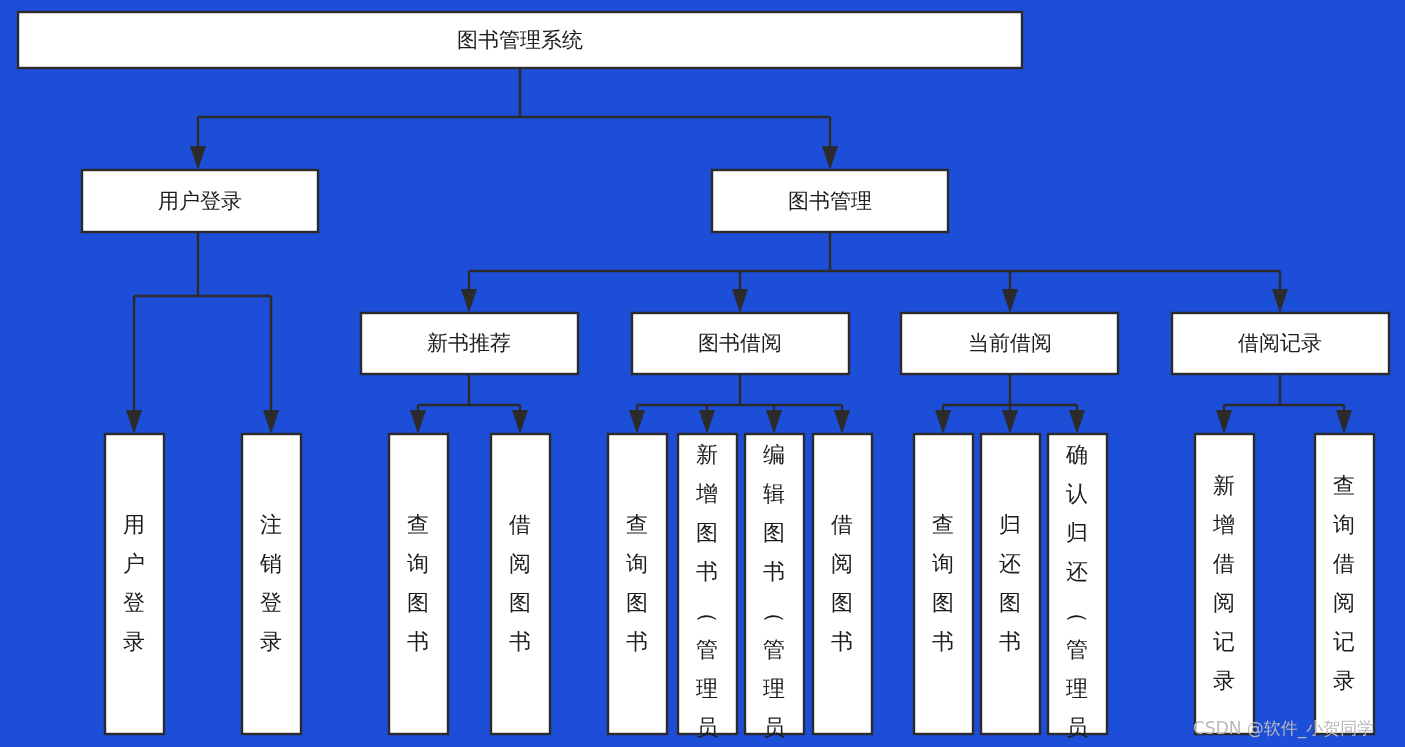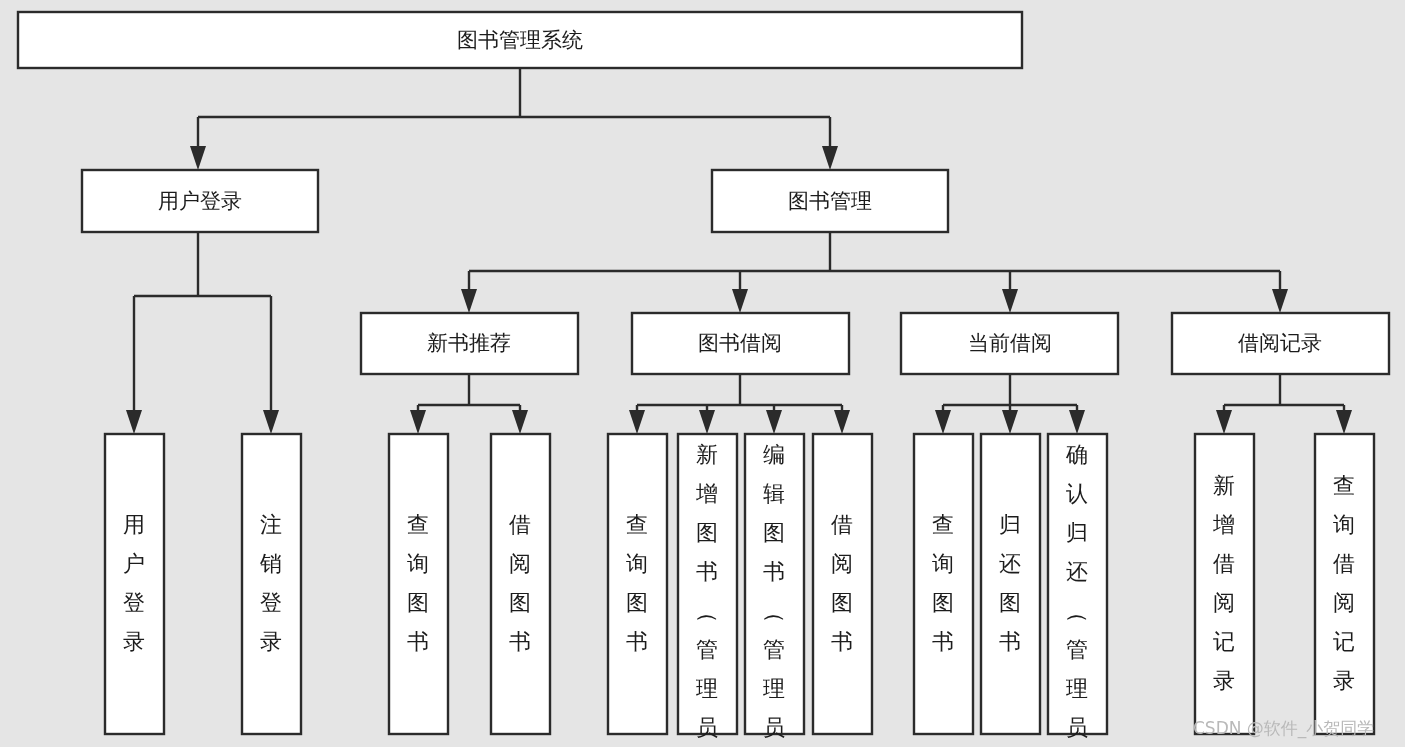--- a/index.html
+++ b/index.html
@@ -8,21 +8,21 @@
     padding: 0;
     background: #ffffff;
   }
   body {
     font-family: "DejaVu Sans", "Liberation Sans", sans-serif;
   }
   #diagram-root {
     position: relative;
     width: 1405px;
     height: 747px;
-    background: #e5e5e5;
+    background: #1d4ed8;
     overflow: hidden;
   }
   svg.diagram-canvas {
     position: absolute;
     left: 0;
     top: 0;
     width: 1405px;
     height: 747px;
     display: block;
   }

